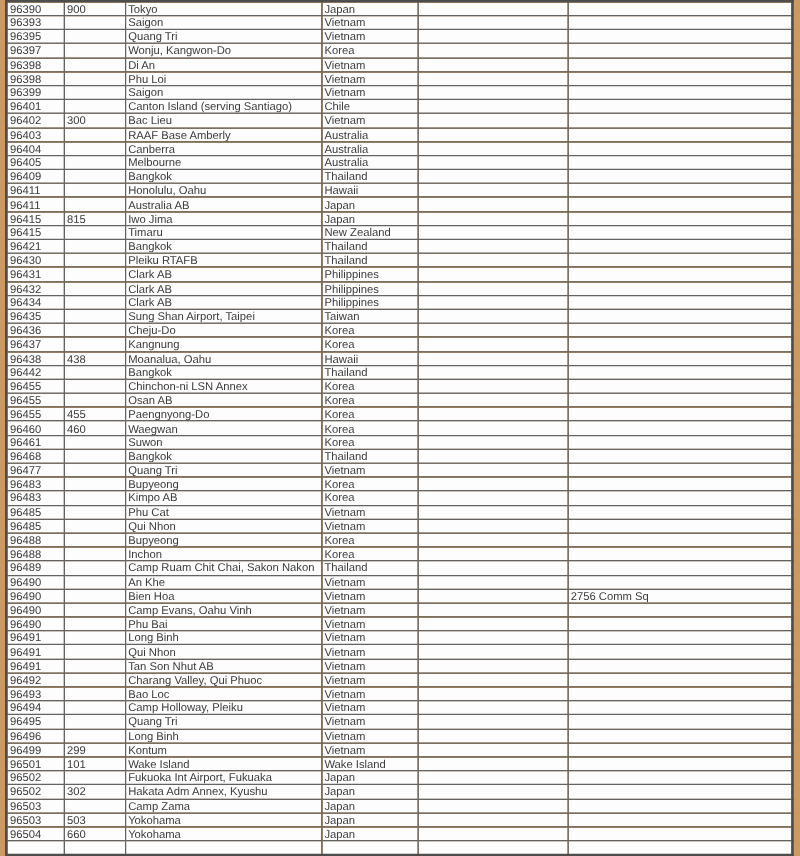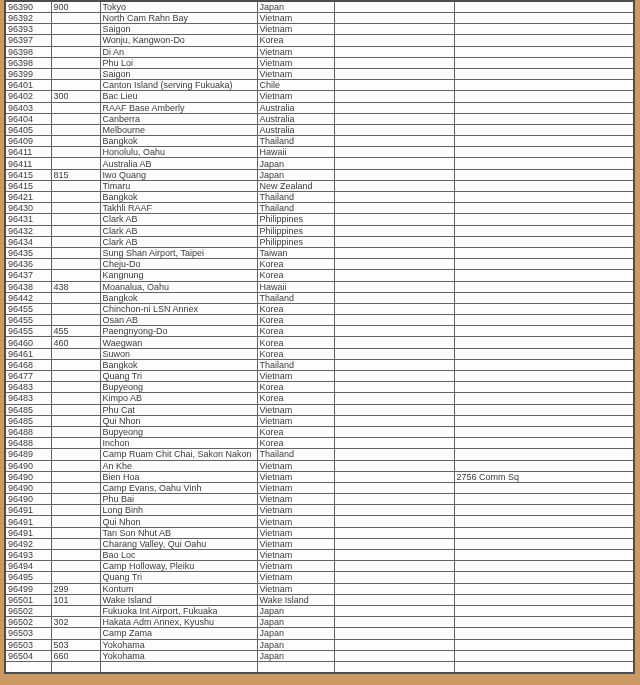--- a/index.html
+++ b/index.html
@@ -56,36 +56,36 @@
     <tbody>
         <tr>
           <td>96390</td>
           <td>900</td>
           <td>Tokyo</td>
           <td>Japan</td>
           <td></td>
           <td></td>
         </tr>
         <tr>
-          <td>96392</td>
-          <td></td>
-          <td>North Cam Rahn Bay</td>
-          <td>Vietnam</td>
-          <td></td>
-          <td></td>
-        </tr>
-        <tr>
           <td>96393</td>
           <td></td>
           <td>Saigon</td>
           <td>Vietnam</td>
           <td></td>
           <td></td>
         </tr>
         <tr>
+          <td>96395</td>
+          <td></td>
+          <td>Quang Tri</td>
+          <td>Vietnam</td>
+          <td></td>
+          <td></td>
+        </tr>
+        <tr>
           <td>96397</td>
           <td></td>
           <td>Wonju, Kangwon-Do</td>
           <td>Korea</td>
           <td></td>
           <td></td>
         </tr>
         <tr>
           <td>96398</td>
           <td></td>
@@ -106,21 +106,21 @@
           <td>96399</td>
           <td></td>
           <td>Saigon</td>
           <td>Vietnam</td>
           <td></td>
           <td></td>
         </tr>
         <tr>
           <td>96401</td>
           <td></td>
-          <td>Canton Island (serving Fukuaka)</td>
+          <td>Canton Island (serving Santiago)</td>
           <td>Chile</td>
           <td></td>
           <td></td>
         </tr>
         <tr>
           <td>96402</td>
           <td>300</td>
           <td>Bac Lieu</td>
           <td>Vietnam</td>
           <td></td>
@@ -170,21 +170,21 @@
           <td>96411</td>
           <td></td>
           <td>Australia AB</td>
           <td>Japan</td>
           <td></td>
           <td></td>
         </tr>
         <tr>
           <td>96415</td>
           <td>815</td>
-          <td>Iwo Quang</td>
+          <td>Iwo Jima</td>
           <td>Japan</td>
           <td></td>
           <td></td>
         </tr>
         <tr>
           <td>96415</td>
           <td></td>
           <td>Timaru</td>
           <td>New Zealand</td>
           <td></td>
@@ -194,21 +194,21 @@
           <td>96421</td>
           <td></td>
           <td>Bangkok</td>
           <td>Thailand</td>
           <td></td>
           <td></td>
         </tr>
         <tr>
           <td>96430</td>
           <td></td>
-          <td>Takhli RAAF</td>
+          <td>Pleiku RTAFB</td>
           <td>Thailand</td>
           <td></td>
           <td></td>
         </tr>
         <tr>
           <td>96431</td>
           <td></td>
           <td>Clark AB</td>
           <td>Philippines</td>
           <td></td>
@@ -434,21 +434,21 @@
           <td>96491</td>
           <td></td>
           <td>Tan Son Nhut AB</td>
           <td>Vietnam</td>
           <td></td>
           <td></td>
         </tr>
         <tr>
           <td>96492</td>
           <td></td>
-          <td>Charang Valley, Qui Oahu</td>
+          <td>Charang Valley, Qui Phuoc</td>
           <td>Vietnam</td>
           <td></td>
           <td></td>
         </tr>
         <tr>
           <td>96493</td>
           <td></td>
           <td>Bao Loc</td>
           <td>Vietnam</td>
           <td></td>
@@ -459,20 +459,28 @@
           <td></td>
           <td>Camp Holloway, Pleiku</td>
           <td>Vietnam</td>
           <td></td>
           <td></td>
         </tr>
         <tr>
           <td>96495</td>
           <td></td>
           <td>Quang Tri</td>
+          <td>Vietnam</td>
+          <td></td>
+          <td></td>
+        </tr>
+        <tr>
+          <td>96496</td>
+          <td></td>
+          <td>Long Binh</td>
           <td>Vietnam</td>
           <td></td>
           <td></td>
         </tr>
         <tr>
           <td>96499</td>
           <td>299</td>
           <td>Kontum</td>
           <td>Vietnam</td>
           <td></td>

